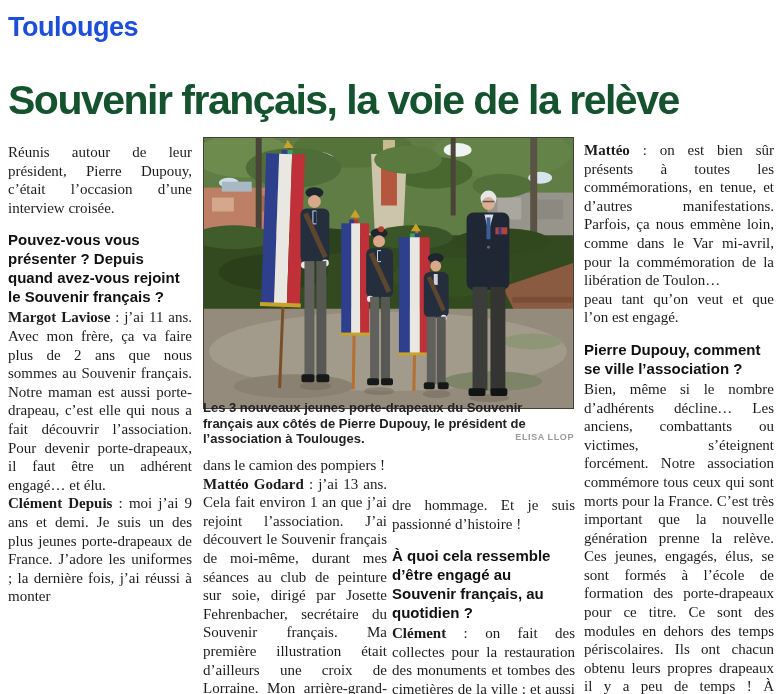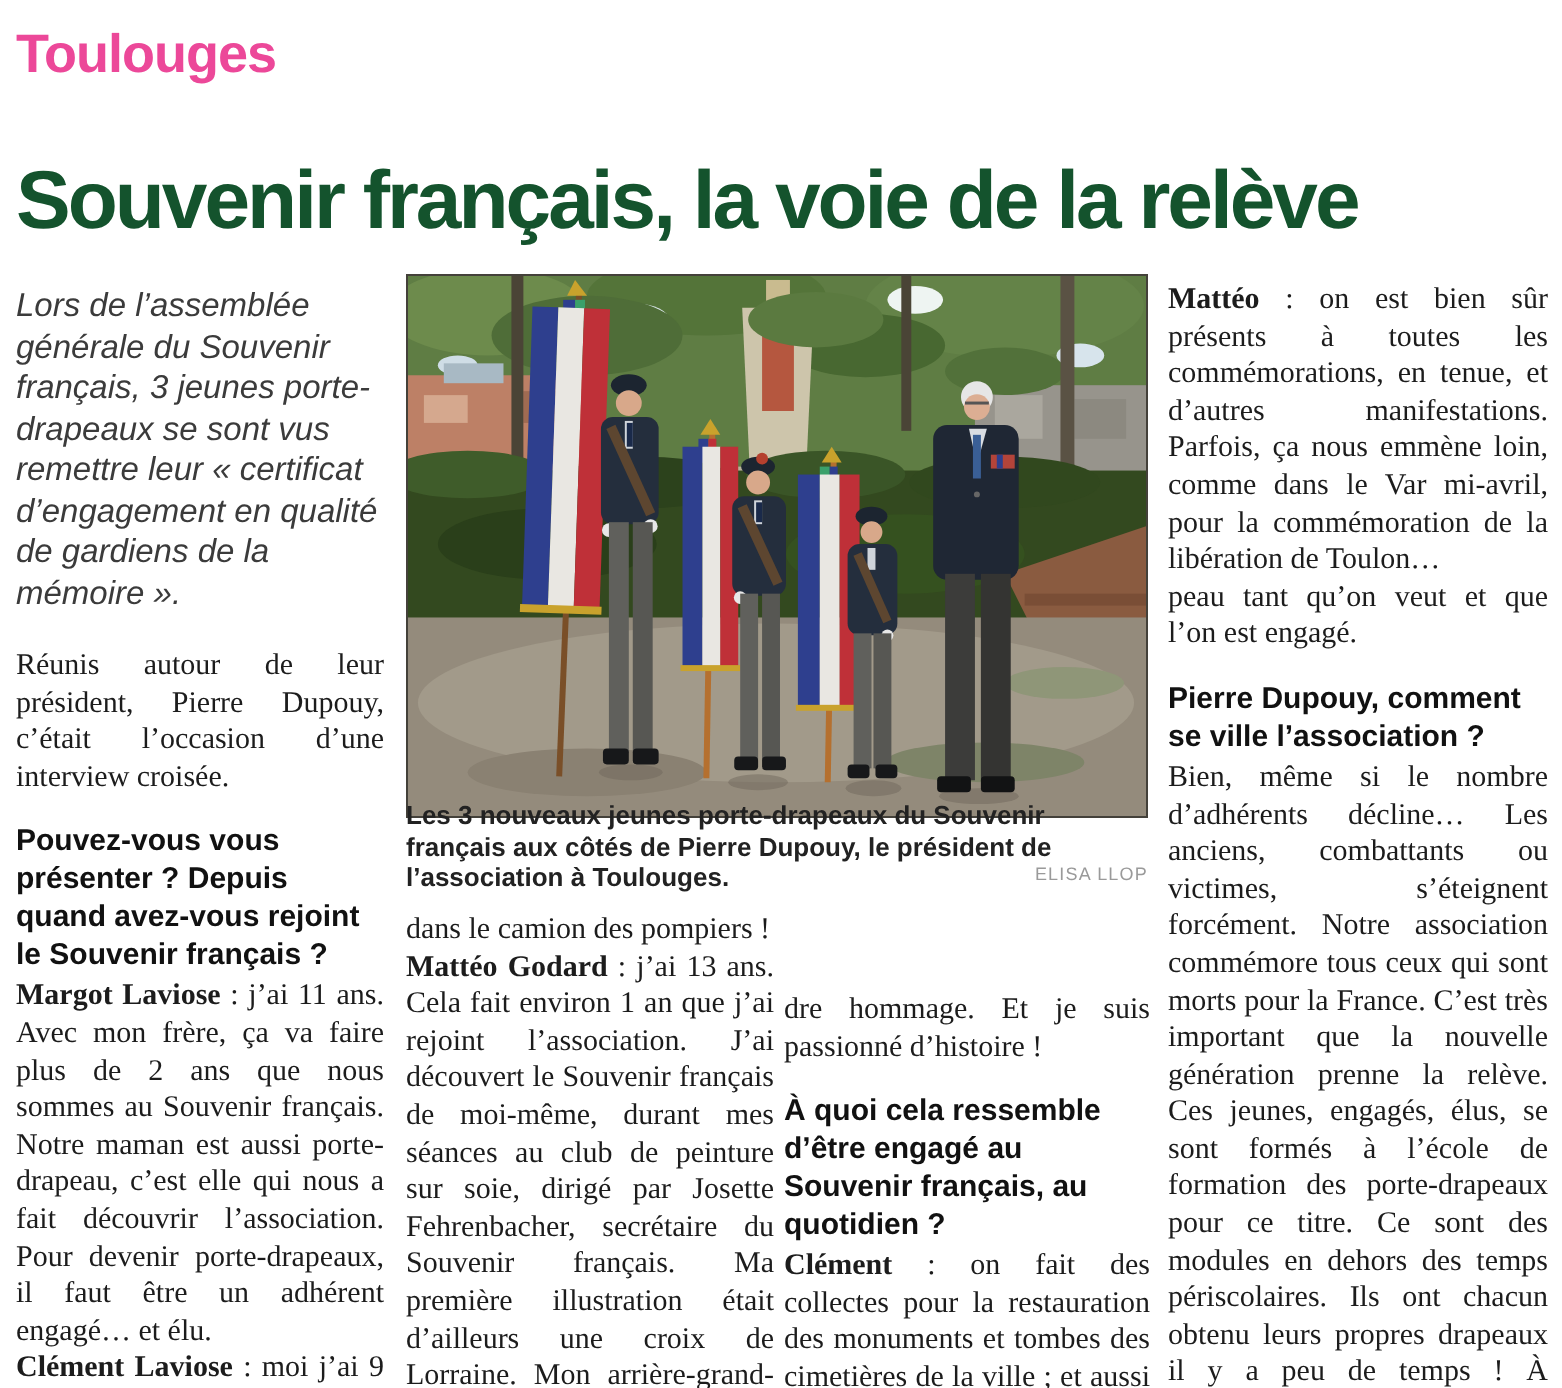--- a/index.html
+++ b/index.html
@@ -1,55 +1,54 @@
 <!DOCTYPE html>
 <html lang="fr"><head>
 <meta charset="utf-8">
 <style>
   html,body{margin:0;padding:0;background:#fff;}
   .page{position:relative;width:781px;height:694px;background:#fff;overflow:hidden;
         font-family:"Liberation Serif",serif;color:#1c1c1c;}
   .kicker{position:absolute;left:8px;top:12px;font-family:"Liberation Sans",sans-serif;
-          font-weight:bold;font-size:27px;color:#ec4899;letter-spacing:-0.5px;}
+          font-weight:bold;font-size:27px;color:#1d4ed8;letter-spacing:-0.5px;}
   .headline{position:absolute;left:8px;top:52px;width:770px;font-family:"Liberation Sans",sans-serif;
             font-weight:bold;font-size:41px;color:#14532d;letter-spacing:-1.5px;line-height:1.05;}
   .col{position:absolute;font-size:15px;line-height:18.6px;text-align:justify;}
   .col p{margin:0 0 0 0;}
   .intro{font-family:"Liberation Sans",sans-serif;font-style:italic;font-size:16.5px;
          line-height:20.5px;color:#3b3b3b;text-align:left;margin-bottom:17px !important;}
   .question{font-family:"Liberation Sans",sans-serif;font-weight:bold;font-size:15px;
             line-height:19px;color:#111;text-align:left;margin:13px 0 2px 0 !important;}
   .standfirst{margin-bottom:0 !important;}
   b.speaker{font-weight:bold;}
   .photo-wrap{position:absolute;left:203px;top:137px;width:371px;height:272px;
               border:1px solid #44413a;box-sizing:border-box;}
   .photo-wrap svg{display:block;width:100%;height:100%;}
   .caption{position:absolute;left:203px;top:400px;width:371px;font-family:"Liberation Sans",sans-serif;
            font-weight:bold;font-size:13px;line-height:15.5px;color:#222;text-align:left;}
-  .credit{position:absolute;right:0;bottom:1px;font-weight:normal;font-size:9px;
+  .credit{position:absolute;right:0;bottom:1px;font-weight:bold;font-size:9px;
           color:#9a9a9a;letter-spacing:0.6px;}
   #col1{left:8px;top:143px;width:184px;height:551px;}
   #col2{left:203px;top:456px;width:184px;height:238px;}
   #col3{left:392px;top:456px;width:183px;height:238px;margin-top:40px;}
   #col4{left:584px;top:141px;width:190px;height:553px;}
 </style>
 </head>
 <body>
 
 <div class="page">
 
   <div class="kicker">Toulouges</div>
   <h1 class="headline">Souvenir français, la voie de la relève</h1>
 
   <div class="col" id="col1">
-    <p class="intro">Lors de l’assemblée générale du Souvenir français, 3 jeunes porte-drapeaux se sont vus remettre leur « certificat d’engagement en qualité de gardiens de la mémoire ».</p>
     <p class="standfirst">Réunis autour de leur président, Pierre Dupouy, c’était l’occasion d’une interview croisée.</p>
     <p class="question">Pouvez-vous vous présenter ? Depuis quand avez-vous rejoint le Souvenir français ?</p>
     <p><b class="speaker">Margot Laviose</b><span> : j’ai 11 ans. Avec mon frère, ça va faire plus de 2 ans que nous sommes au Souvenir français. Notre maman est aussi porte-drapeau, c’est elle qui nous a fait découvrir l’association. Pour devenir porte-drapeaux, il faut être un adhérent engagé… et élu.</span></p>
-    <p><b class="speaker">Clément Laviose</b><span> : moi j’ai 9 ans et demi. Je suis un des plus jeunes porte-drapeaux de France. J’adore les uniformes ; la dernière fois, j’ai réussi à monter</span></p>
+    <p><b class="speaker">Clément Depuis</b><span> : moi j’ai 9 ans et demi. Je suis un des plus jeunes porte-drapeaux de France. J’adore les uniformes ; la dernière fois, j’ai réussi à monter</span></p>
   </div>
 
   <div class="photo-wrap">
     <svg viewBox="0 0 371 272" preserveAspectRatio="none">
 
       <rect x="0" y="0" width="371" height="110" fill="#5f7d44"></rect>
       <ellipse cx="40" cy="18" rx="50" ry="22" fill="#6d8b4c"></ellipse>
       <ellipse cx="150" cy="10" rx="60" ry="20" fill="#547439"></ellipse>
       <ellipse cx="300" cy="15" rx="70" ry="26" fill="#648348"></ellipse>
       <ellipse cx="230" cy="35" rx="40" ry="16" fill="#486831"></ellipse>

